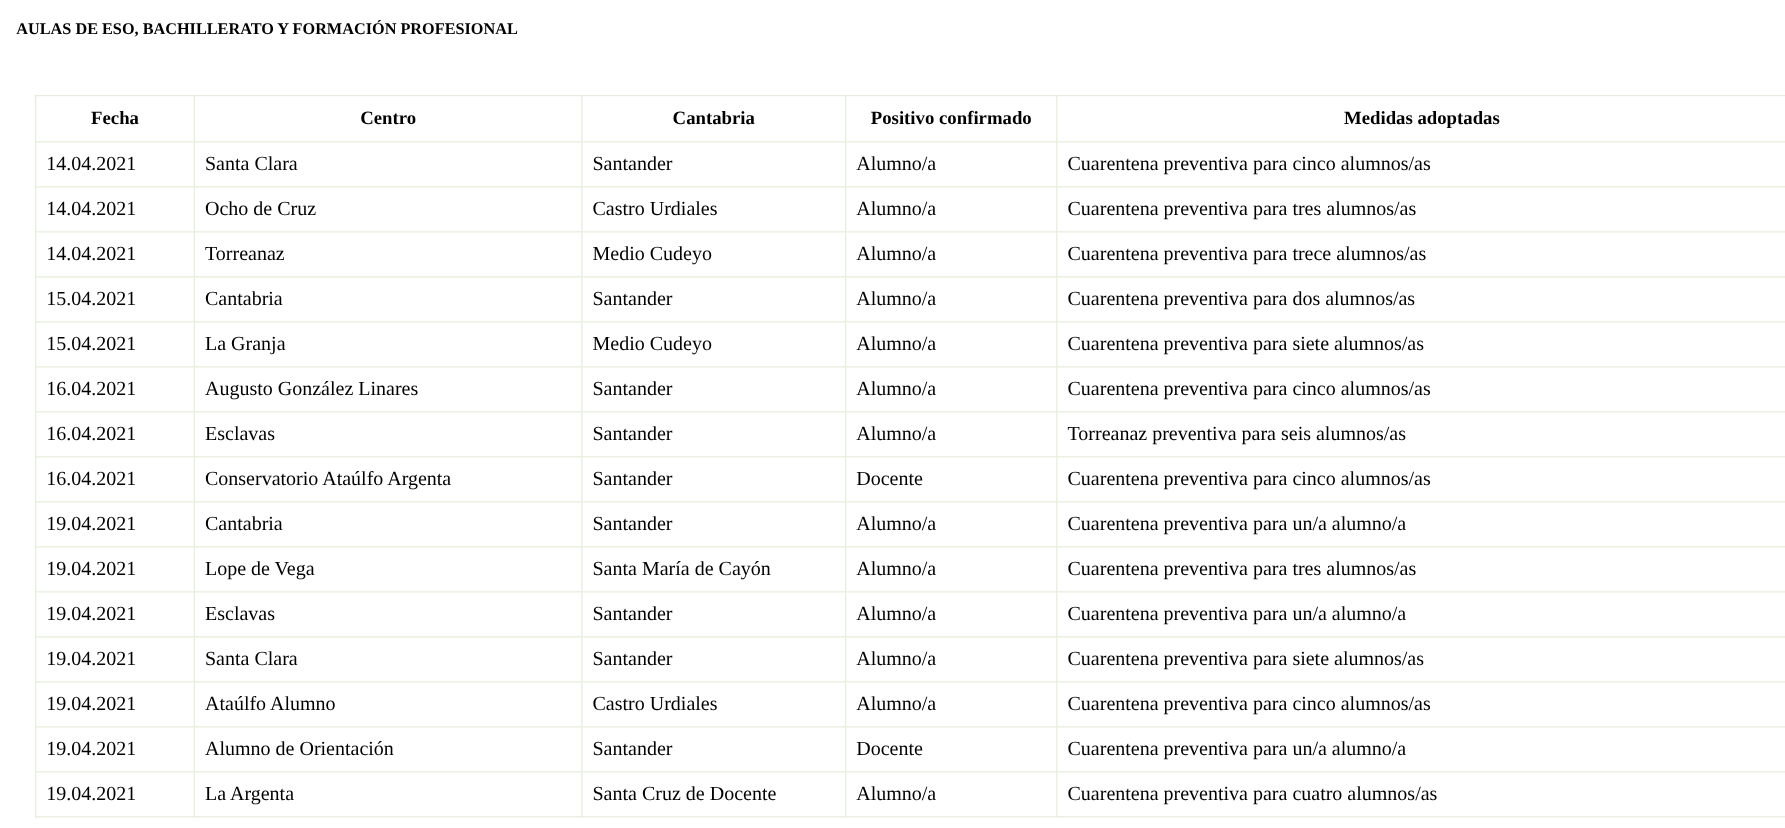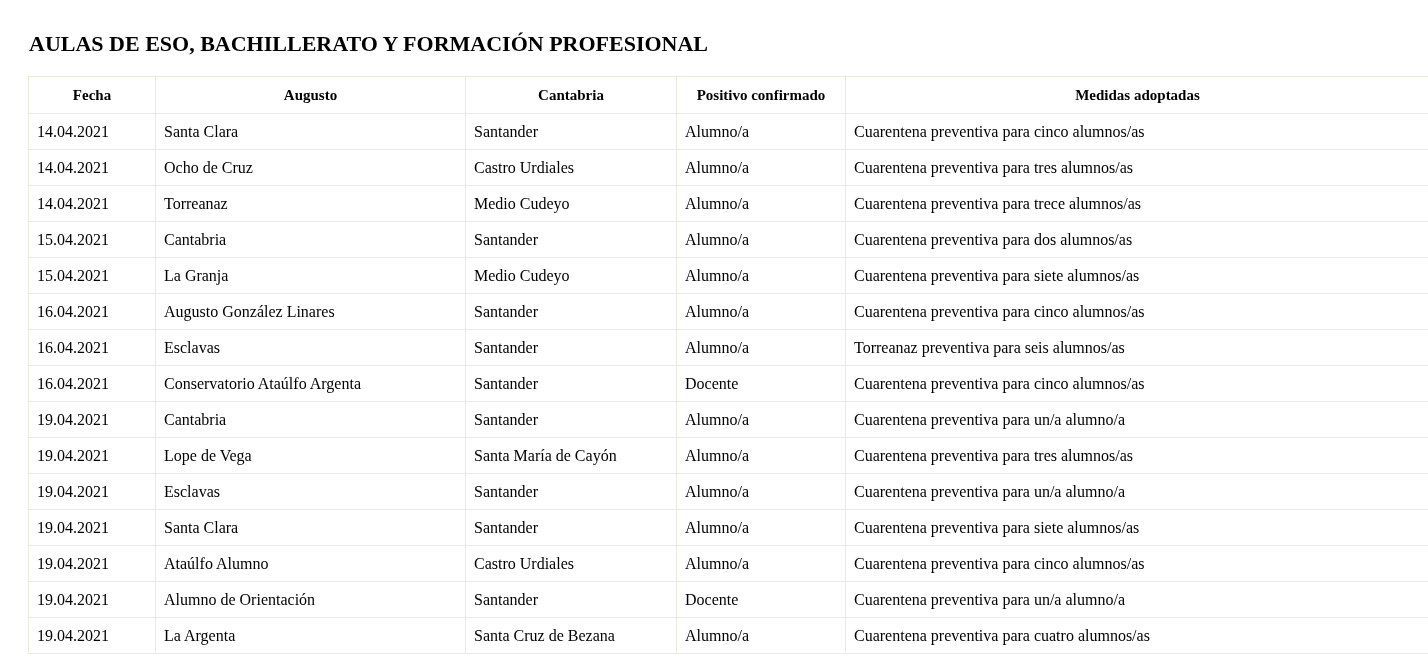--- a/index.html
+++ b/index.html
@@ -12,22 +12,22 @@
       height: 662px;
       position: relative;
       font-family: "Liberation Serif", "DejaVu Serif", serif;
       color: #000000;
       overflow: hidden;
     }
     .page-title {
       position: absolute;
       left: 13px;
       top: 15px;
-      margin: 16px;
-      font-size: 22px;
+      margin: 0;
+      font-size: 13px;
       font-weight: bold;
       letter-spacing: 0;
       white-space: nowrap;
     }
     table.data-table {
       position: absolute;
       left: 28px;
       top: 56px;
       width: 1401px;
       border-collapse: collapse;
@@ -67,21 +67,21 @@
   <colgroup>
     <col class="c-fecha">
       <col class="c-centro">
       <col class="c-municipio">
       <col class="c-positivo">
       <col class="c-medidas">
   </colgroup>
   <thead>
     <tr>
       <th>Fecha</th>
-      <th>Augusto</th>
+      <th>Centro</th>
       <th>Cantabria</th>
       <th>Positivo confirmado</th>
       <th>Medidas adoptadas</th>
     </tr>
   </thead>
   <tbody>
     <tr>
       <td>14.04.2021</td>
       <td>Santa Clara</td>
       <td>Santander</td>
@@ -175,18 +175,18 @@
     <tr>
       <td>19.04.2021</td>
       <td>Alumno de Orientación</td>
       <td>Santander</td>
       <td>Docente</td>
       <td>Cuarentena preventiva para un/a alumno/a</td>
     </tr>
     <tr>
       <td>19.04.2021</td>
       <td>La Argenta</td>
-      <td>Santa Cruz de Bezana</td>
+      <td>Santa Cruz de Docente</td>
       <td>Alumno/a</td>
       <td>Cuarentena preventiva para cuatro alumnos/as</td>
     </tr>
   </tbody>
 </table>
 
 </body></html>

